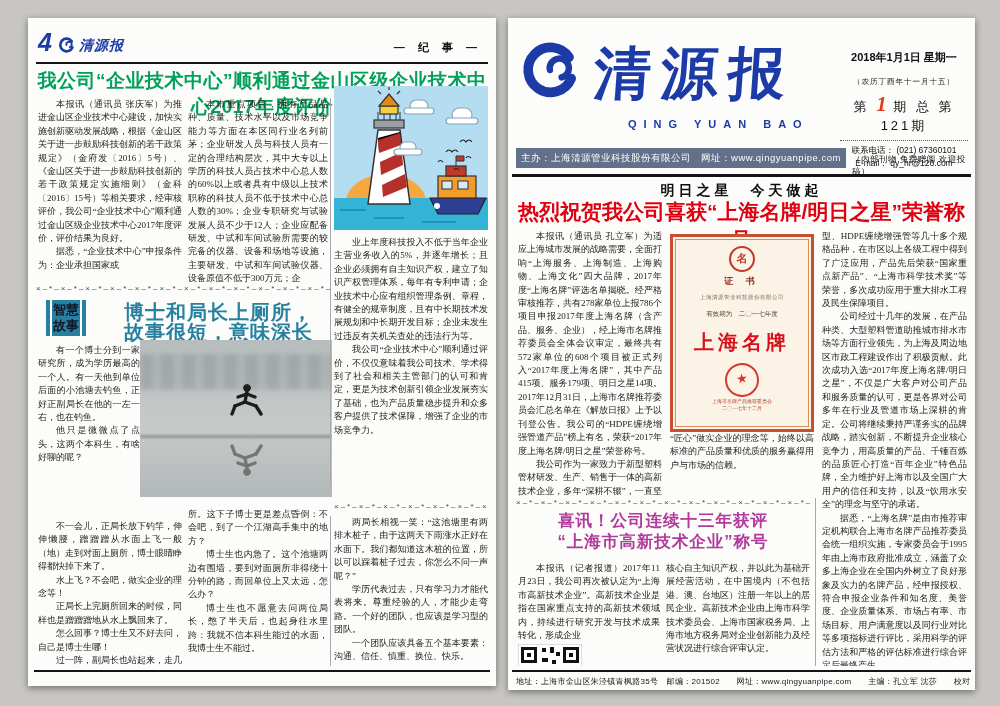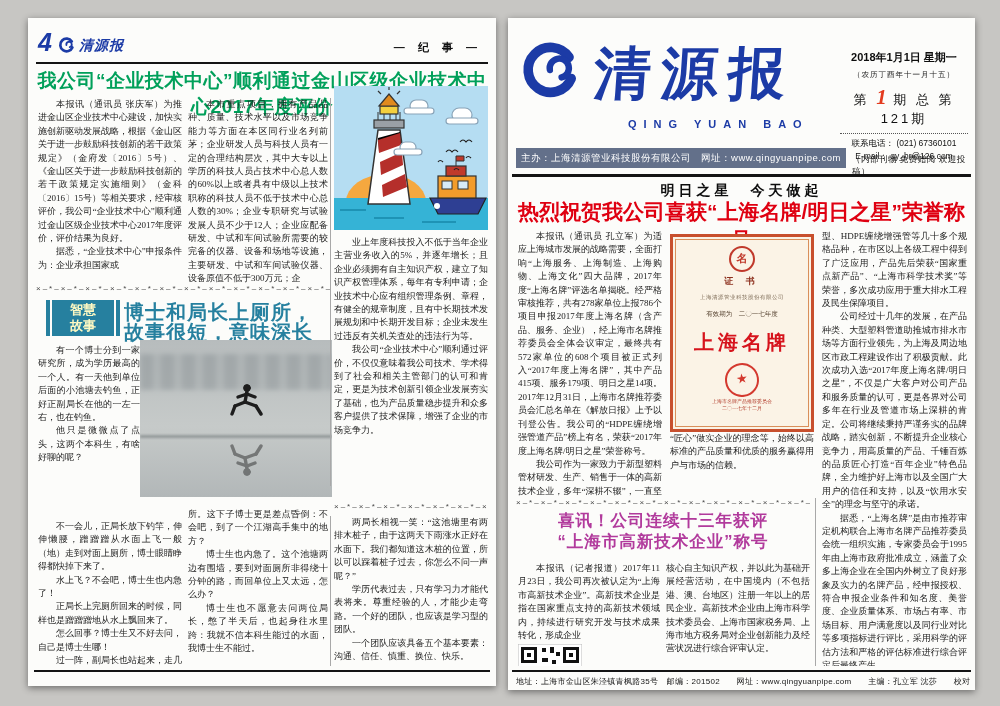--- a/index.html
+++ b/index.html
@@ -17,22 +17,22 @@
   .col p{margin:0;text-indent:2em}
   
   .pageno{font-size:25px;font-weight:bold;font-style:italic;color:#1c3ba6}
   .hd-logo-txt{font-size:14px;font-weight:bold;font-style:italic;color:#1c3ba6;letter-spacing:1px}
   .section-lab{font-size:11px;font-weight:bold;letter-spacing:5px;color:#111}
   .green-head{position:absolute;width:100%;text-align:center;font-size:19px;font-weight:900;
       color:#00a05a;letter-spacing:.5px;font-family:"Liberation Sans",sans-serif}
   
   .wbadge{position:absolute;display:flex;align-items:stretch}
   .wbar{width:4px;background:#26809f;margin:0 2px}
-  .wcore{background:#26809f;color:#fef9c3;font-size:13px;font-weight:900;line-height:16px;
-      padding:2px 18px;text-align:center}
+  .wcore{background:#26809f;color:#0f172a;font-size:13px;font-weight:900;line-height:16px;
+      padding:2px 1px;text-align:center}
   .whead{position:absolute;color:#26809f;font-size:20px;font-weight:900;line-height:20px;letter-spacing:1px}
   
   .photo{position:absolute;background:linear-gradient(#b7bcbd,#c6cac9 55%,#b2b7b8);overflow:hidden}
   .skyline{position:absolute;left:0;right:0;top:14px;height:36px;opacity:.55;filter:blur(2.5px);
       background:repeating-linear-gradient(90deg,#8e9598 0 13px,#a5abad 13px 21px)}
   .horizon{position:absolute;left:0;right:0;top:95px;height:3px;background:rgba(110,117,119,.55);filter:blur(1px)}
   .jumper{position:absolute;left:90px;top:44px}
   .jumper-ref{position:absolute;left:90px;top:100px;transform:scaleY(-1);opacity:.45;filter:blur(.6px)}
   
   .mast-title{position:absolute;font-family:"Liberation Serif","DejaVu Serif",serif;font-weight:900;
@@ -186,21 +186,21 @@
         <line x1="15" y1="18" x2="26" y2="22"></line>
           <line x1="26" y1="22" x2="31" y2="30"></line>
         <line x1="17" y1="10" x2="8" y2="13"></line>
           <line x1="17" y1="10" x2="25" y2="13"></line>
       </g>
     </svg>
   </div>
 
   <div class="col" style="left:10px;top:502px;width:144px;height:146px">
     <p>不一会儿，正局长放下钓竿，伸伸懒腰，蹭蹭蹭从水面上飞一般（地）走到对面上厕所，博士眼睛睁得都快掉下来了。</p>
-      <p>水上飞？不会吧，博士生也内急了！</p>
+      <p>水上飞？不会吧，做实企业的理念等！</p>
     <p>正局长上完厕所回来的时候，同样也是蹭蹭蹭地从水上飘回来了。</p>
       <p>怎么回事？博士生又不好去问，自己是博士生哪！</p>
     <p>过一阵，副局长也站起来，走几步，蹭蹭蹭地飘过水面上厕</p>
   </div>
   <div class="col" style="left:160px;top:490px;width:140px;height:146px">
     <p style="text-indent:0">所。这下子博士更是差点昏倒：不会吧，到了一个江湖高手集中的地方？</p>
       <p>博士生也内急了。这个池塘两边有围墙，要到对面厕所非得绕十分钟的路，而回单位上又太远，怎么办？</p>
     <p>博士生也不愿意去问两位局长，憋了半天后，也起身往水里跨：我就不信本科生能过的水面，我博士生不能过。</p>
   </div>
 
@@ -221,21 +221,21 @@
 
   <svg class="abs" style="left:12px;top:20px" width="64" height="64" viewBox="0 0 60 60">
     <path d="M46,18 A21,21 0 1 0 48,38" fill="none" stroke="#1c3ba6" stroke-width="9" stroke-linecap="round"></path>
     <path d="M28,30 a9,9 0 1 1 11,7" fill="none" stroke="#1c3ba6" stroke-width="6" stroke-linecap="round"></path>
   </svg>
   <div class="mast-title" style="left:86px;top:18px">清源报</div>
   <div class="mast-en" style="left:120px;top:100px">QING YUAN BAO</div>
 
   <div class="abs" style="left:332px;top:32px;width:128px;text-align:center">
     <div class="date-line">2018年1月1日 星期一</div>
-    <div class="lunar" style="margin-top:5px">（农历丁酉年十一月十五）</div>
+    <div class="lunar" style="margin-top:12px">（农历丁酉年十一月十五）</div>
     <div class="issue" style="margin-top:5px">
       <span>第</span>
       <span class="no">1</span>
       <span>期</span>
       <span>总 第121期</span>
     </div>
     <div class="dotted" style="margin-top:5px"></div>
     <div class="mi" style="margin-top:3px">联系电话： (021) 67360101</div>
     <div class="mi">E-mail： qy_hr@126.com</div>
   </div>

